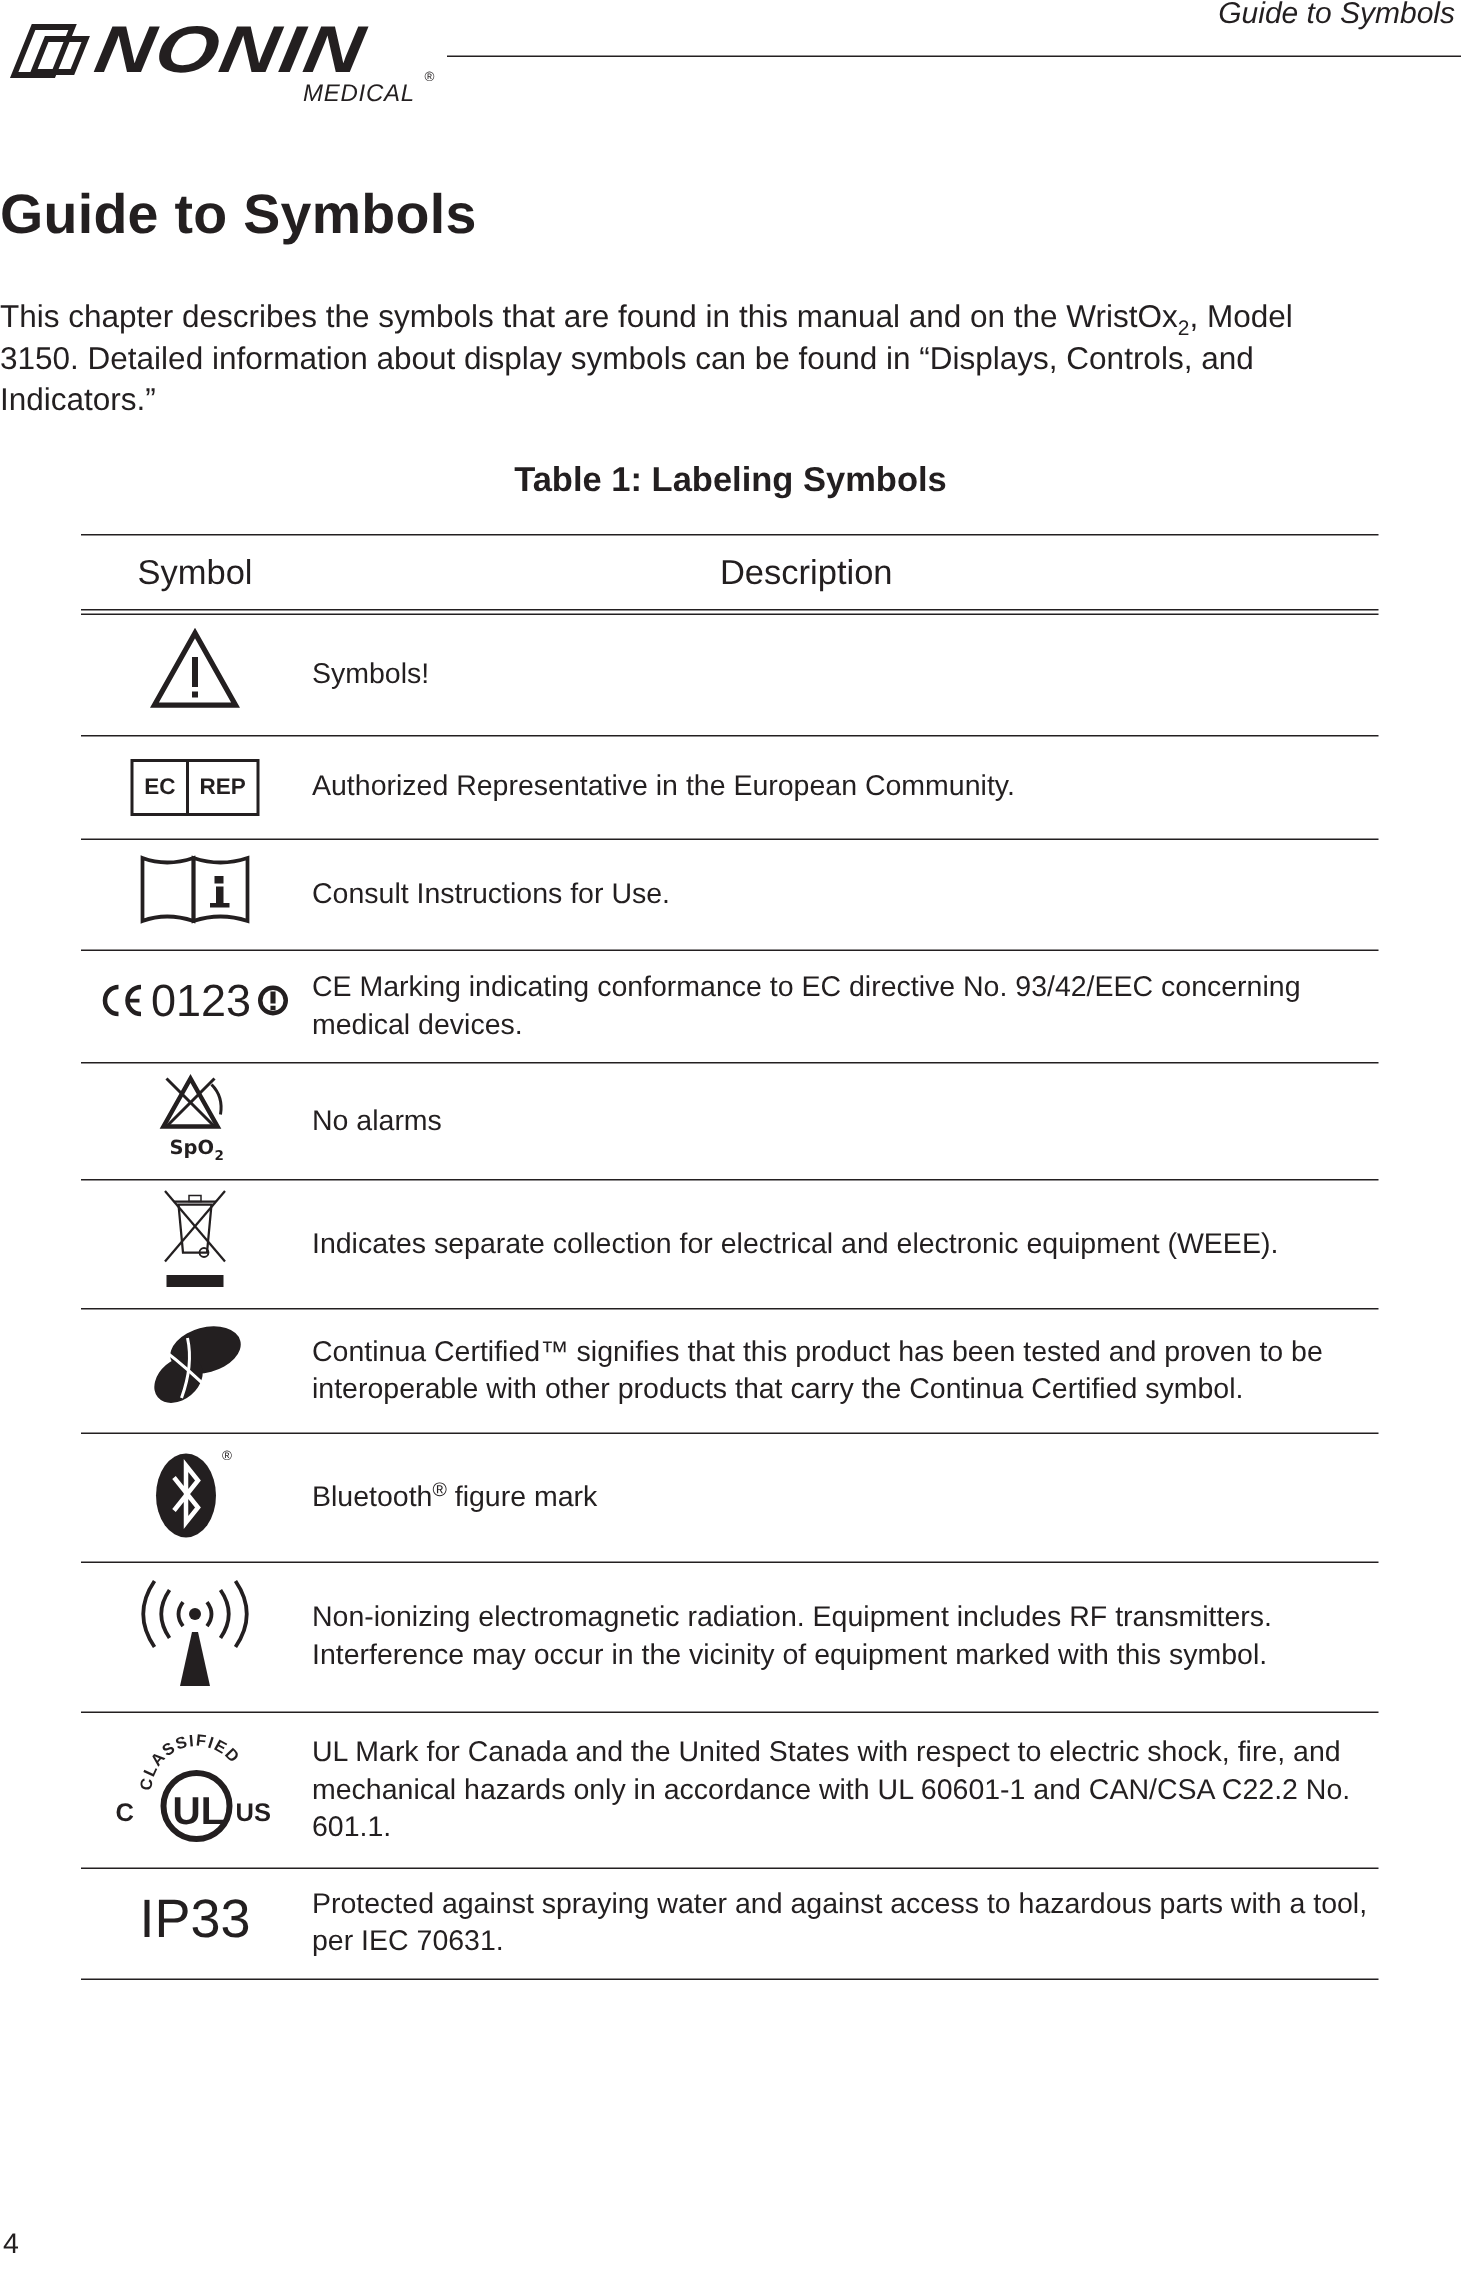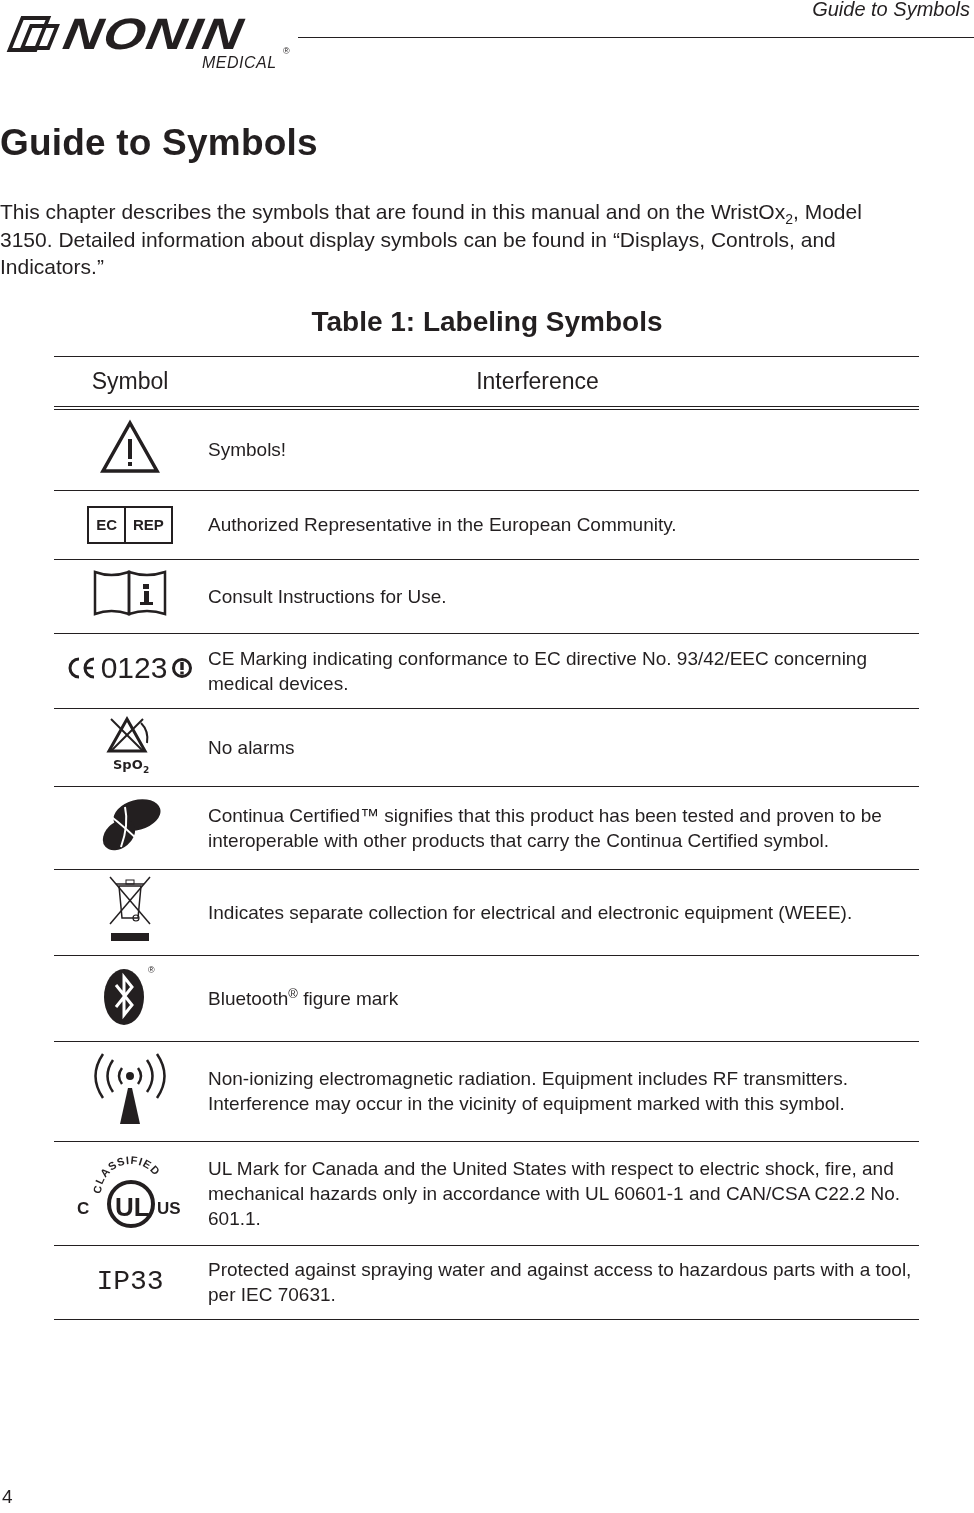--- a/index.html
+++ b/index.html
@@ -9,34 +9,34 @@
   .running-head { position:absolute; right:4px; top:-2px; font-size:20px; font-style:italic; }
   .logo { position:absolute; left:4px; top:8px; width:292px; height:64px; }
   .logo .nonin { position:absolute; left:60px; top:2px; font-size:44px; font-weight:bold; font-style:italic;
                  letter-spacing:1px; transform:skewX(-10deg) scaleX(1.22); transform-origin:left; line-height:48px; }
   .logo .medical { position:absolute; left:198px; top:46px; font-size:16px; font-style:italic; letter-spacing:0.5px; }
   .logo .reg { position:absolute; left:279px; top:38px; font-size:9px; }
   .logo svg.mark { position:absolute; left:0; top:6px; }
   h1 { position:absolute; left:0; top:122px; margin:0; font-size:37px; font-weight:bold; letter-spacing:0.2px; }
   .intro { position:absolute; left:0; top:198px; width:900px; font-size:21px; line-height:27.5px; margin:0; }
   .intro sub { font-size:14px; vertical-align:-5px; line-height:0; }
-  .table-caption { position:absolute; left:0; width:974px; top:306px; text-align:center; font-size:28px; font-weight:bold; }
+  .table-caption { position:absolute; left:0; width:974px; top:306px; text-align:center; font-size:23px; font-weight:bold; }
   table { position:absolute; left:54px; top:356px; width:865px; border-collapse:collapse; }
   thead th { font-size:23px; font-weight:normal; height:49px; padding:0; border-top:1.5px solid #231f20; border-bottom:4px double #231f20; }
   th.col-symbol { width:152px; text-align:center; }
   th.col-desc { text-align:center; padding-right:50px; }
   tbody td { border-bottom:1.5px solid #231f20; padding:0; font-size:19px; line-height:25px; vertical-align:middle; }
   td.sym { text-align:center; width:152px; }
   td.desc { padding-left:2px; }
   td.desc sup { font-size:13px; vertical-align:7px; line-height:0; }
   .ecrep { display:inline-flex; border:2.5px solid #231f20; height:34px; align-items:center; font-weight:bold; font-size:15px; }
   .ecrep span { padding:0 7px; height:34px; line-height:34px; }
   .ecrep span + span { border-left:2.5px solid #231f20; }
   .ce { font-size:30px; display:inline-flex; align-items:center; gap:4px; }
-  .ip { font-size:28px; font-family:Liberation Mono, monospace; }
+  .ip { font-size:36px; font-family:Liberation Sans, sans-serif; }
   .page-num { position:absolute; left:2px; top:1486px; font-size:19px; }
 </style>
 </head>
 <body>
 
 <div class="logo">
   <svg class="mark" width="62" height="42" viewBox="0 0 62 42">
     <g fill="none" stroke="#231f20" stroke-width="4" transform="skewX(-22) translate(16,0)">
       <rect x="4" y="4" width="26" height="32"></rect>
       <rect x="16" y="12" width="26" height="22"></rect>
@@ -52,21 +52,21 @@
 <h1>Guide to Symbols</h1>
 
 <p class="intro"><span>This chapter describes the symbols that are found in this manual and on the WristOx</span><sub>2</sub><span>, Model 3150. Detailed information about display symbols can be found in “Displays, Controls, and Indicators.”</span></p>
 
 <div class="table-caption">Table 1: Labeling Symbols</div>
 
 <table>
   <thead>
     <tr>
       <th class="col-symbol">Symbol</th>
-      <th class="col-desc">Interference</th>
+      <th class="col-desc">Description</th>
     </tr>
   </thead>
   <tbody>
 
     <tr style="height:82px">
       <td class="sym">
         <svg width="60" height="56" viewBox="0 0 60 56">
           <polygon points="30,4 57,52 3,52" fill="none" stroke="#231f20" stroke-width="3.5" stroke-linejoin="miter"></polygon>
           <rect x="28" y="20" width="4" height="20" fill="#231f20"></rect>
           <rect x="28" y="43" width="4" height="4" fill="#231f20"></rect>
@@ -125,45 +125,45 @@
           <line x1="6" y1="6" x2="38" y2="38" stroke="#231f20" stroke-width="2"></line>
           <line x1="38" y1="6" x2="6" y2="38" stroke="#231f20" stroke-width="2"></line>
           <path d="M36,10 Q44,18 42,30" fill="none" stroke="#231f20" stroke-width="2"></path>
           <text x="8" y="56" font-family="DejaVu Sans, sans-serif" font-weight="bold" font-size="13" fill="#231f20">SpO</text>
           <text x="38" y="60" font-family="DejaVu Sans, sans-serif" font-weight="bold" font-size="9" fill="#231f20">2</text>
         </svg>
       </td>
       <td class="desc">No alarms</td>
     </tr>
 
-    <tr style="height:83px">
-      <td class="sym">
-        <svg width="70" height="60" viewBox="0 0 70 60">
-          <ellipse cx="42" cy="20" rx="24" ry="15" transform="rotate(-15 42 20)" fill="#231f20"></ellipse>
-          <ellipse cx="24" cy="40" rx="18" ry="13" transform="rotate(-40 24 40)" fill="#231f20"></ellipse>
-          <path d="M14,20 Q30,32 48,50" fill="none" stroke="#fff" stroke-width="2"></path>
-          <path d="M30,12 Q34,30 26,52" fill="none" stroke="#fff" stroke-width="2"></path>
-        </svg>
-      </td>
-      <td class="desc">Continua Certified™ signifies that this product has been tested and proven to be interoperable with other products that carry the Continua Certified symbol.</td>
-    </tr>
-
     <tr style="height:86px">
       <td class="sym">
         <svg width="50" height="70" viewBox="0 0 50 70">
           <path d="M14,12 L36,12 L33,44 L17,44 Z" fill="none" stroke="#231f20" stroke-width="1.5"></path>
           <line x1="11" y1="10" x2="39" y2="10" stroke="#231f20" stroke-width="1.5"></line>
           <rect x="21" y="6" width="8" height="4" fill="none" stroke="#231f20" stroke-width="1"></rect>
           <circle cx="31" cy="44" r="3" fill="none" stroke="#231f20" stroke-width="1.2"></circle>
           <line x1="5" y1="3" x2="45" y2="50" stroke="#231f20" stroke-width="1.5"></line>
           <line x1="45" y1="3" x2="5" y2="50" stroke="#231f20" stroke-width="1.5"></line>
           <rect x="6" y="59" width="38" height="8" fill="#231f20"></rect>
         </svg>
       </td>
       <td class="desc">Indicates separate collection for electrical and electronic equipment (WEEE).</td>
+    </tr>
+
+    <tr style="height:83px">
+      <td class="sym">
+        <svg width="70" height="60" viewBox="0 0 70 60">
+          <ellipse cx="42" cy="20" rx="24" ry="15" transform="rotate(-15 42 20)" fill="#231f20"></ellipse>
+          <ellipse cx="24" cy="40" rx="18" ry="13" transform="rotate(-40 24 40)" fill="#231f20"></ellipse>
+          <path d="M14,20 Q30,32 48,50" fill="none" stroke="#fff" stroke-width="2"></path>
+          <path d="M30,12 Q34,30 26,52" fill="none" stroke="#fff" stroke-width="2"></path>
+        </svg>
+      </td>
+      <td class="desc">Continua Certified™ signifies that this product has been tested and proven to be interoperable with other products that carry the Continua Certified symbol.</td>
     </tr>
 
     <tr style="height:86px">
       <td class="sym">
         <svg width="80" height="64" viewBox="0 0 80 64">
           <ellipse cx="34" cy="34" rx="20" ry="28" fill="#231f20"></ellipse>
           <path d="M26,22 L42,42 L34,52 L34,14 L42,24 L26,44" fill="none" stroke="#fff" stroke-width="3" stroke-linejoin="miter"></path>
           <text x="58" y="10" font-family="Liberation Sans, sans-serif" font-size="9" fill="#231f20">®</text>
         </svg>
       </td>

